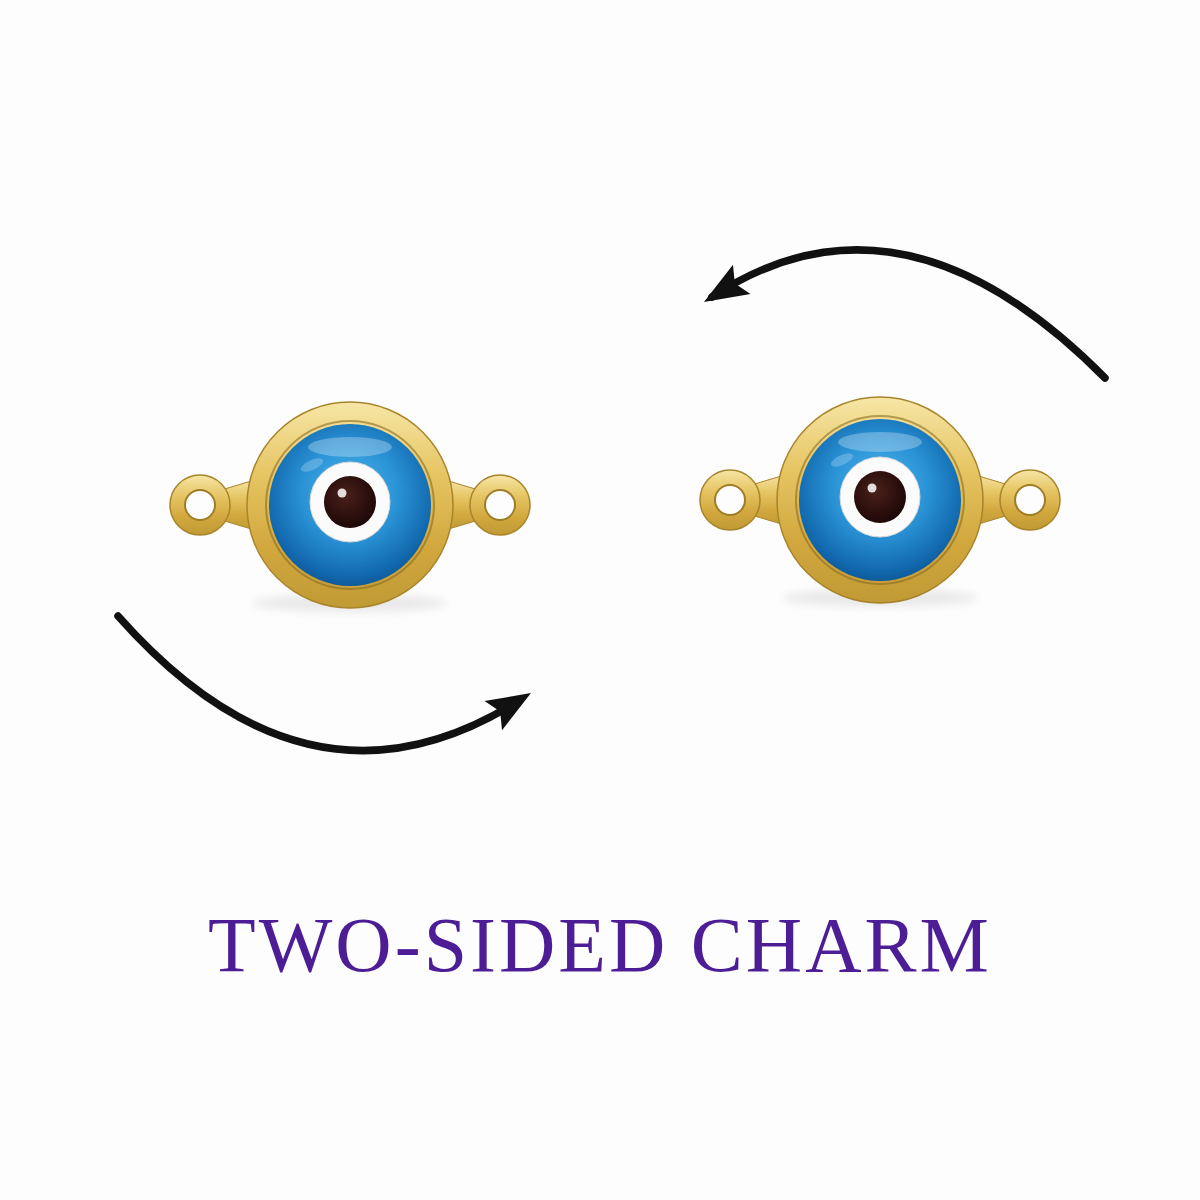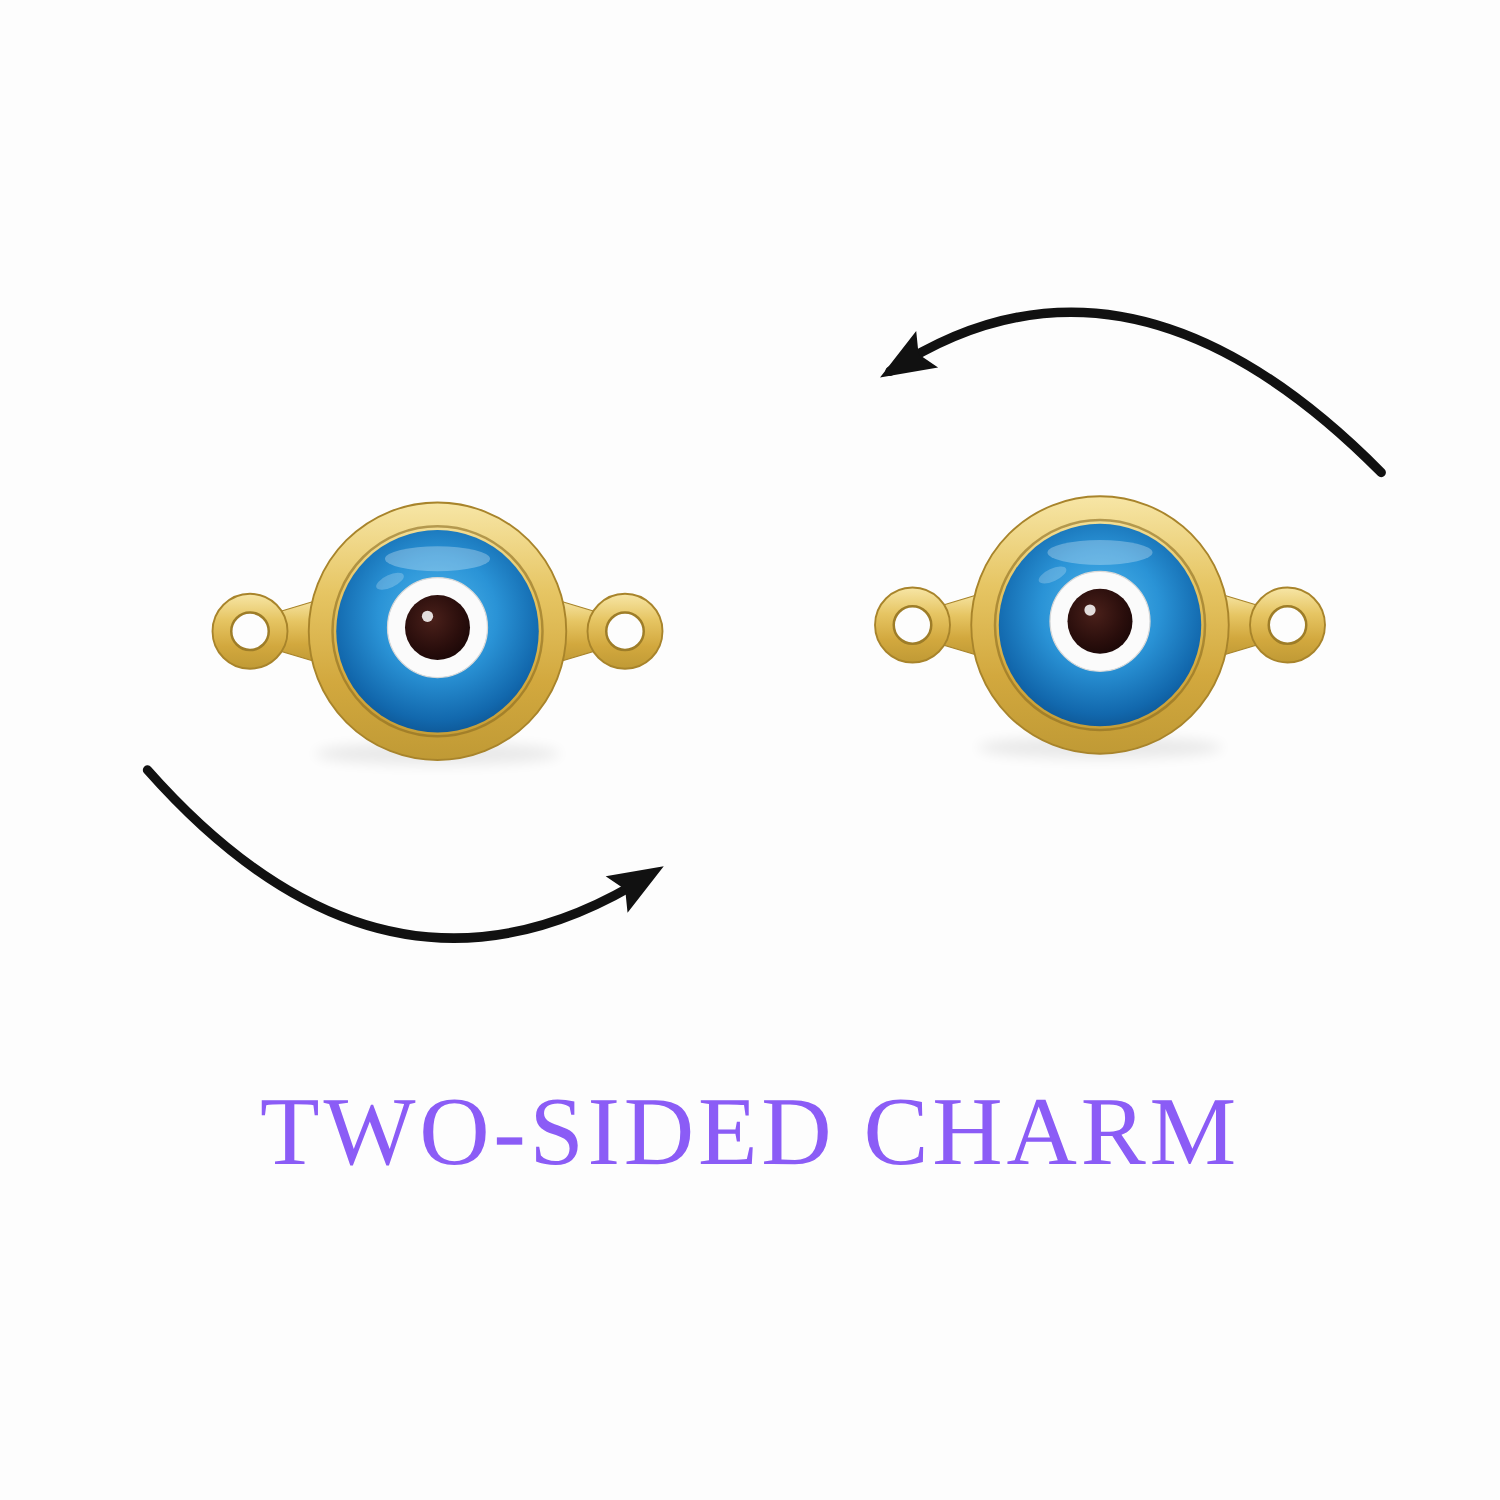--- a/index.html
+++ b/index.html
@@ -19,25 +19,25 @@
     position: absolute;
     inset: 0;
     width: 1200px;
     height: 1200px;
     display: block;
   }
   .caption {
     position: absolute;
     left: 0;
     right: 0;
-    top: 860px;
+    top: 900px;
     text-align: center;
     font-size: 78px;
     letter-spacing: 3px;
-    color: #8b5cf6;
+    color: #4c1d95;
     font-family: "Liberation Serif", serif;
     user-select: none;
   }
 </style>
 </head>
 <body>
 
 <div class="stage">
 
   <svg class="art" viewBox="0 0 1200 1200" xmlns="http://www.w3.org/2000/svg">

